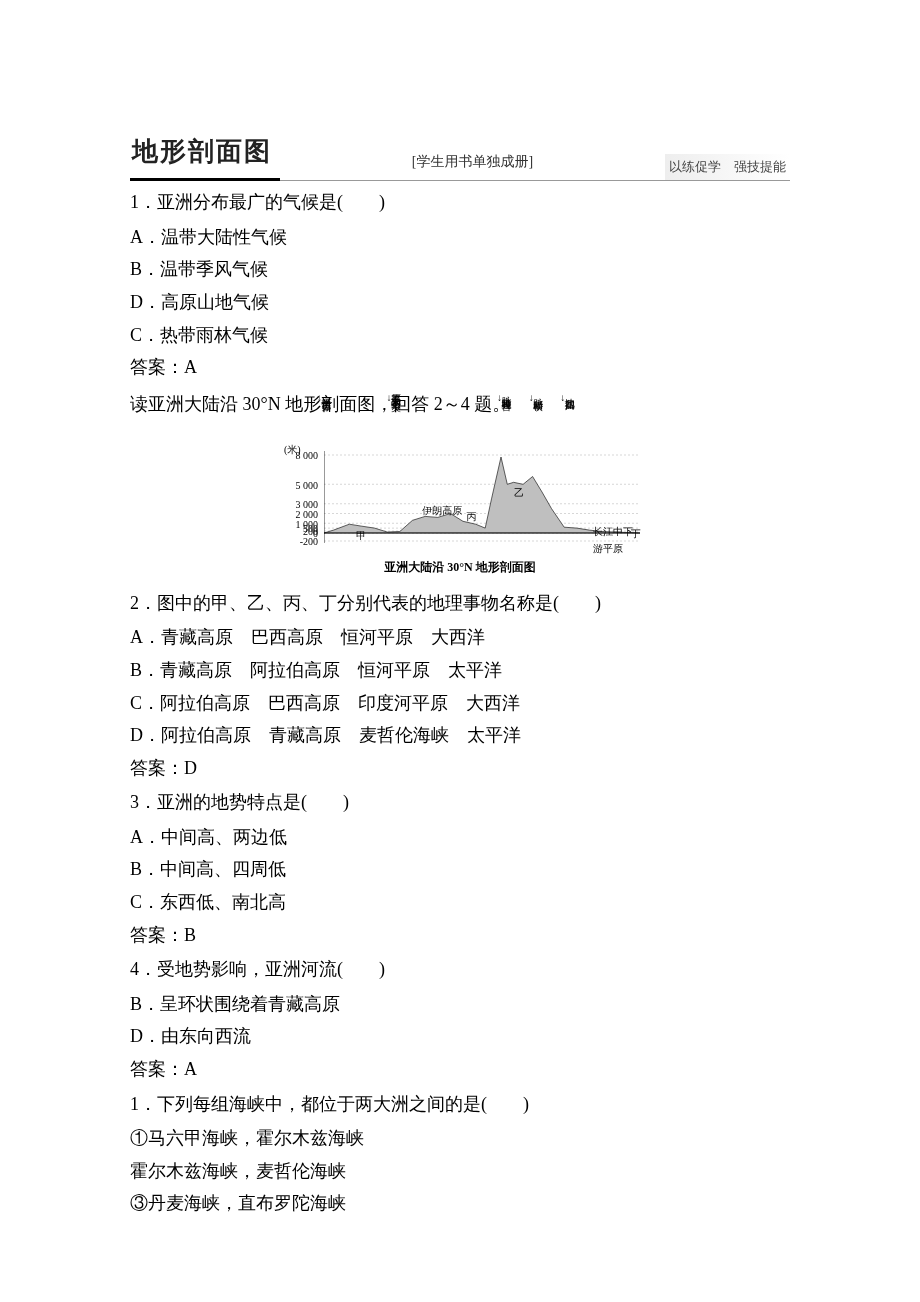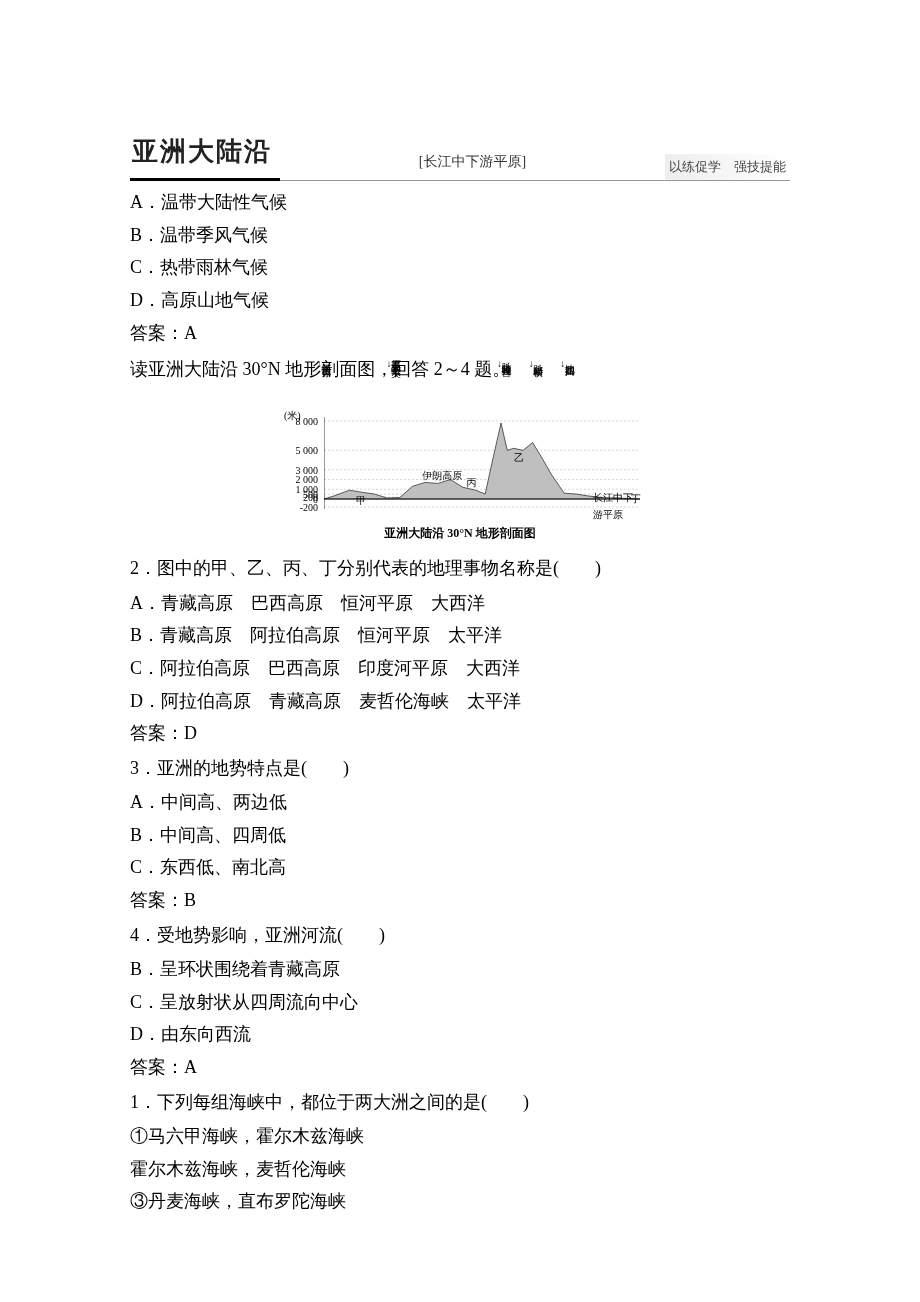--- a/index.html
+++ b/index.html
@@ -114,29 +114,30 @@
   position: absolute;
   font-size: 10px;
   color: #000;
 }
 </style>
 </head>
 <body>
 
 <div class="page">
   <div class="header-row">
-    <div class="header-title">亚洲大陆沿</div>
-    <div class="header-note">[长江中下游平原]</div>
+    <div class="header-title">地形剖面图</div>
+    <div class="header-note">[学生用书单独成册]</div>
     <div class="header-tag">以练促学　强技提能</div>
   </div>
 
+  <div class="q">1．亚洲分布最广的气候是(　　)</div>
   <div class="opt">A．温带大陆性气候</div>
   <div class="opt">B．温带季风气候</div>
+  <div class="opt">D．高原山地气候</div>
   <div class="opt">C．热带雨林气候</div>
-  <div class="opt">D．高原山地气候</div>
   <div class="ans">答案：A</div>
 
   <div class="stem">读亚洲大陆沿 30°N 地形剖面图，回答 2～4 题。</div>
 
   <div class="chart-wrap">
     <div class="chart">
       <div class="yunit">(米)</div>
       <div class="yaxis" id="yaxis">
           <div class="ylabel" style="top: 118px;">-200</div>
           <div class="ylabel" style="top: 110px;">0</div>
@@ -191,21 +192,20 @@
   <div class="ans">答案：D</div>
 
   <div class="q">3．亚洲的地势特点是(　　)</div>
   <div class="opt">A．中间高、两边低</div>
   <div class="opt">B．中间高、四周低</div>
   <div class="opt">C．东西低、南北高</div>
   <div class="ans">答案：B</div>
 
   <div class="q">4．受地势影响，亚洲河流(　　)</div>
   <div class="opt">B．呈环状围绕着青藏高原</div>
-  <div class="opt">C．呈放射状从四周流向中心</div>
   <div class="opt">D．由东向西流</div>
   <div class="ans">答案：A</div>
 
   <div class="q">1．下列每组海峡中，都位于两大洲之间的是(　　)</div>
   <div class="opt">①马六甲海峡，霍尔木兹海峡</div>
   <div class="opt">霍尔木兹海峡，麦哲伦海峡</div>
   <div class="opt">③丹麦海峡，直布罗陀海峡</div>
 
 </div>
 

